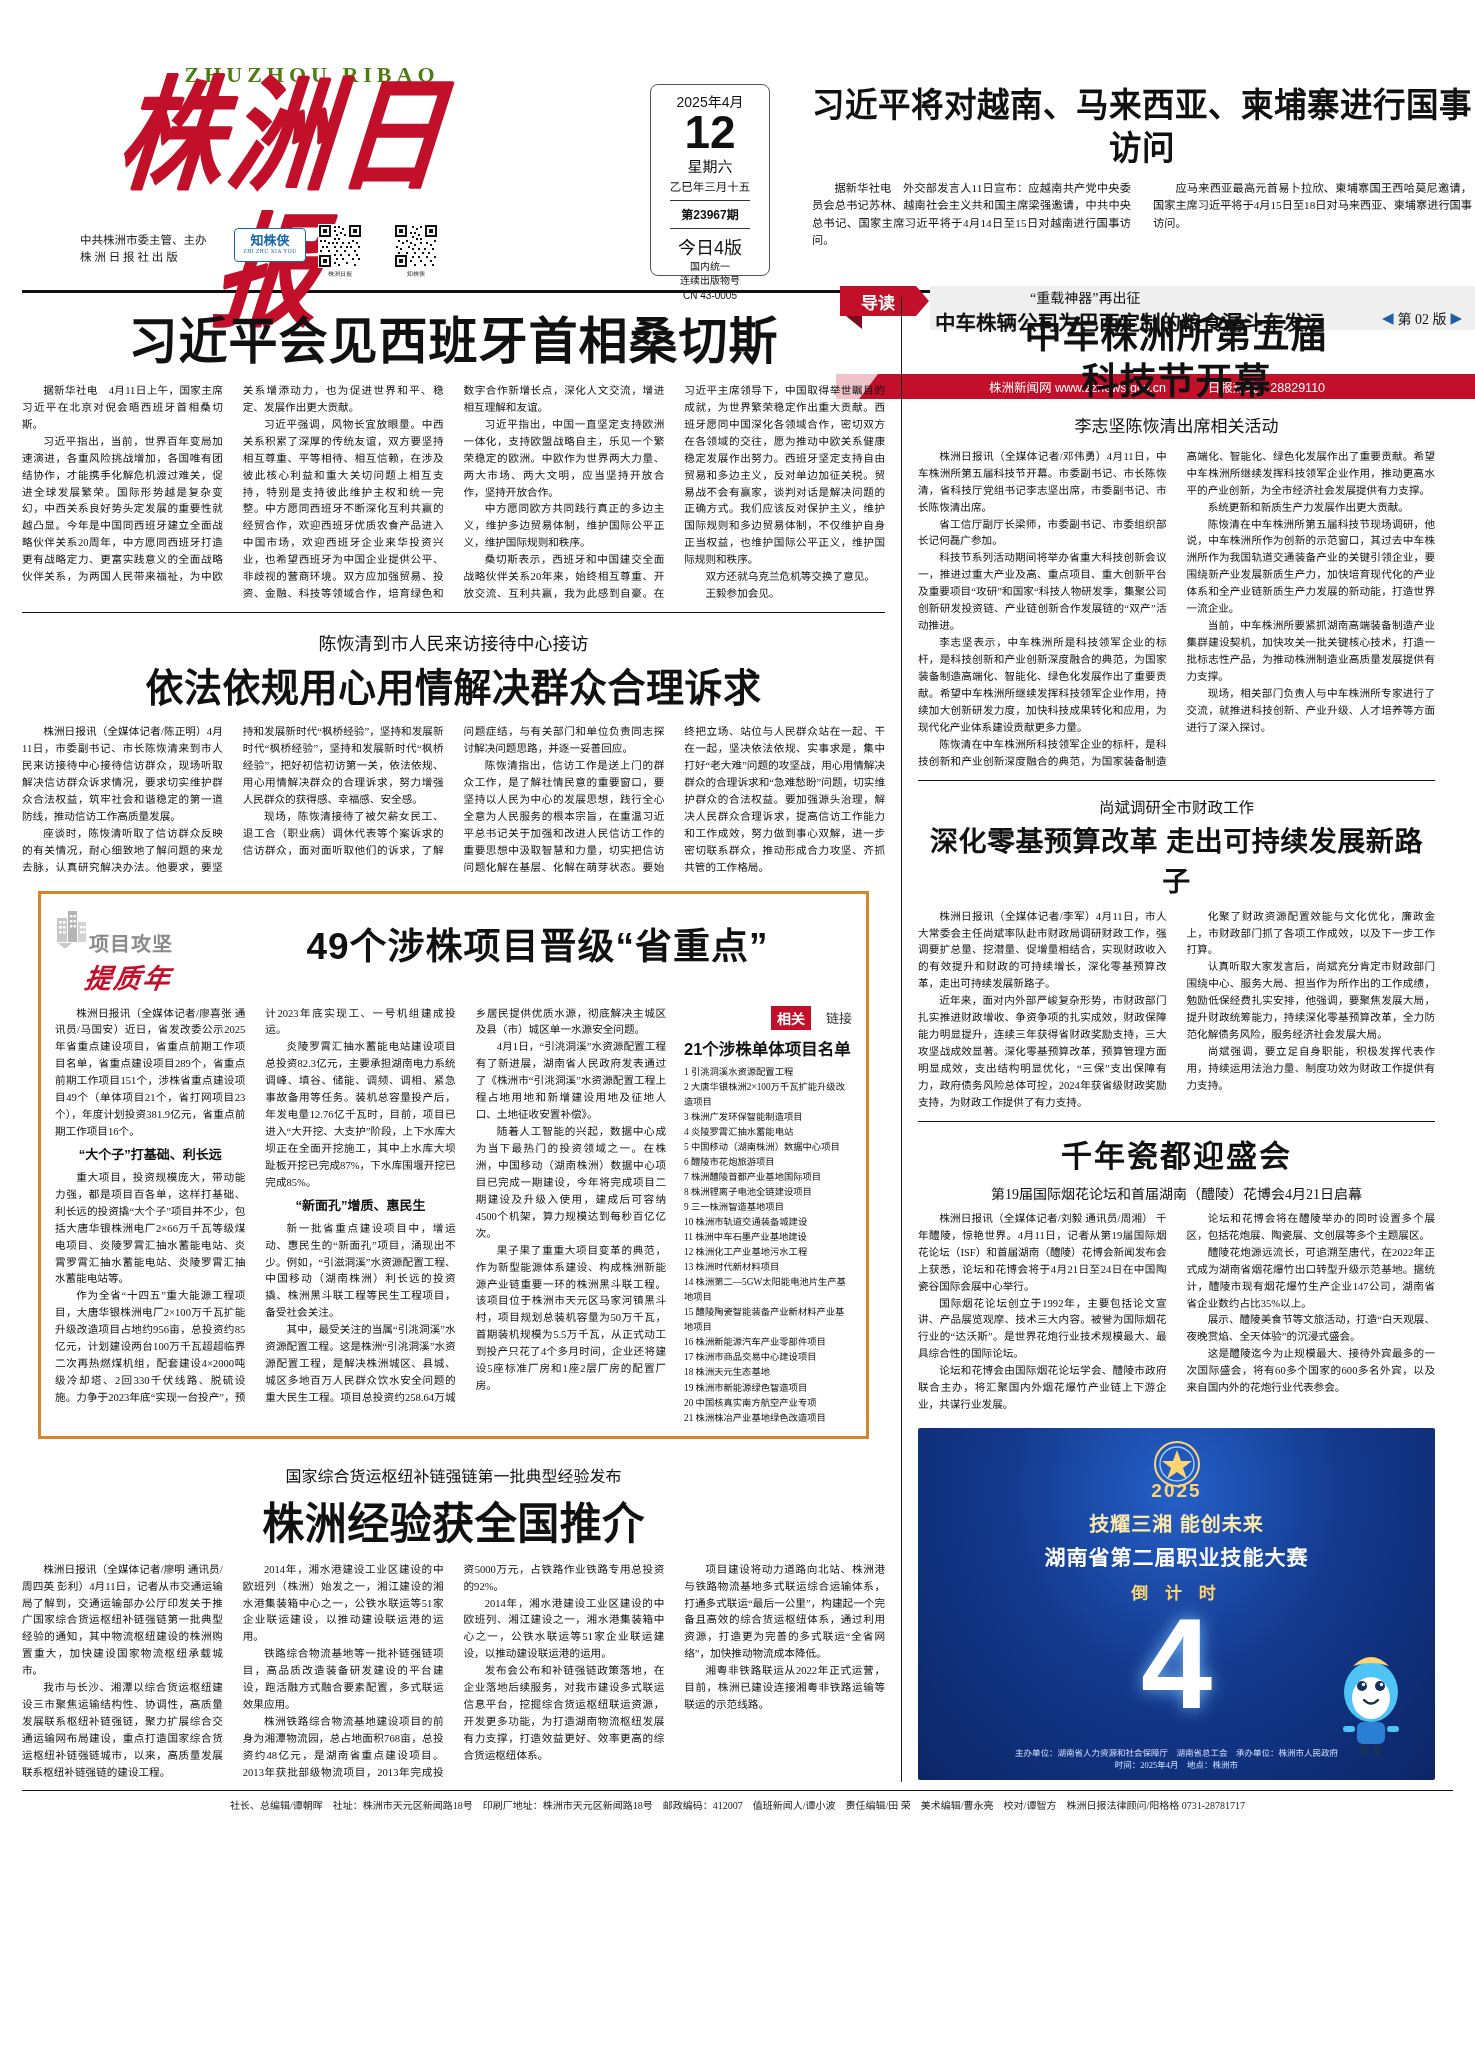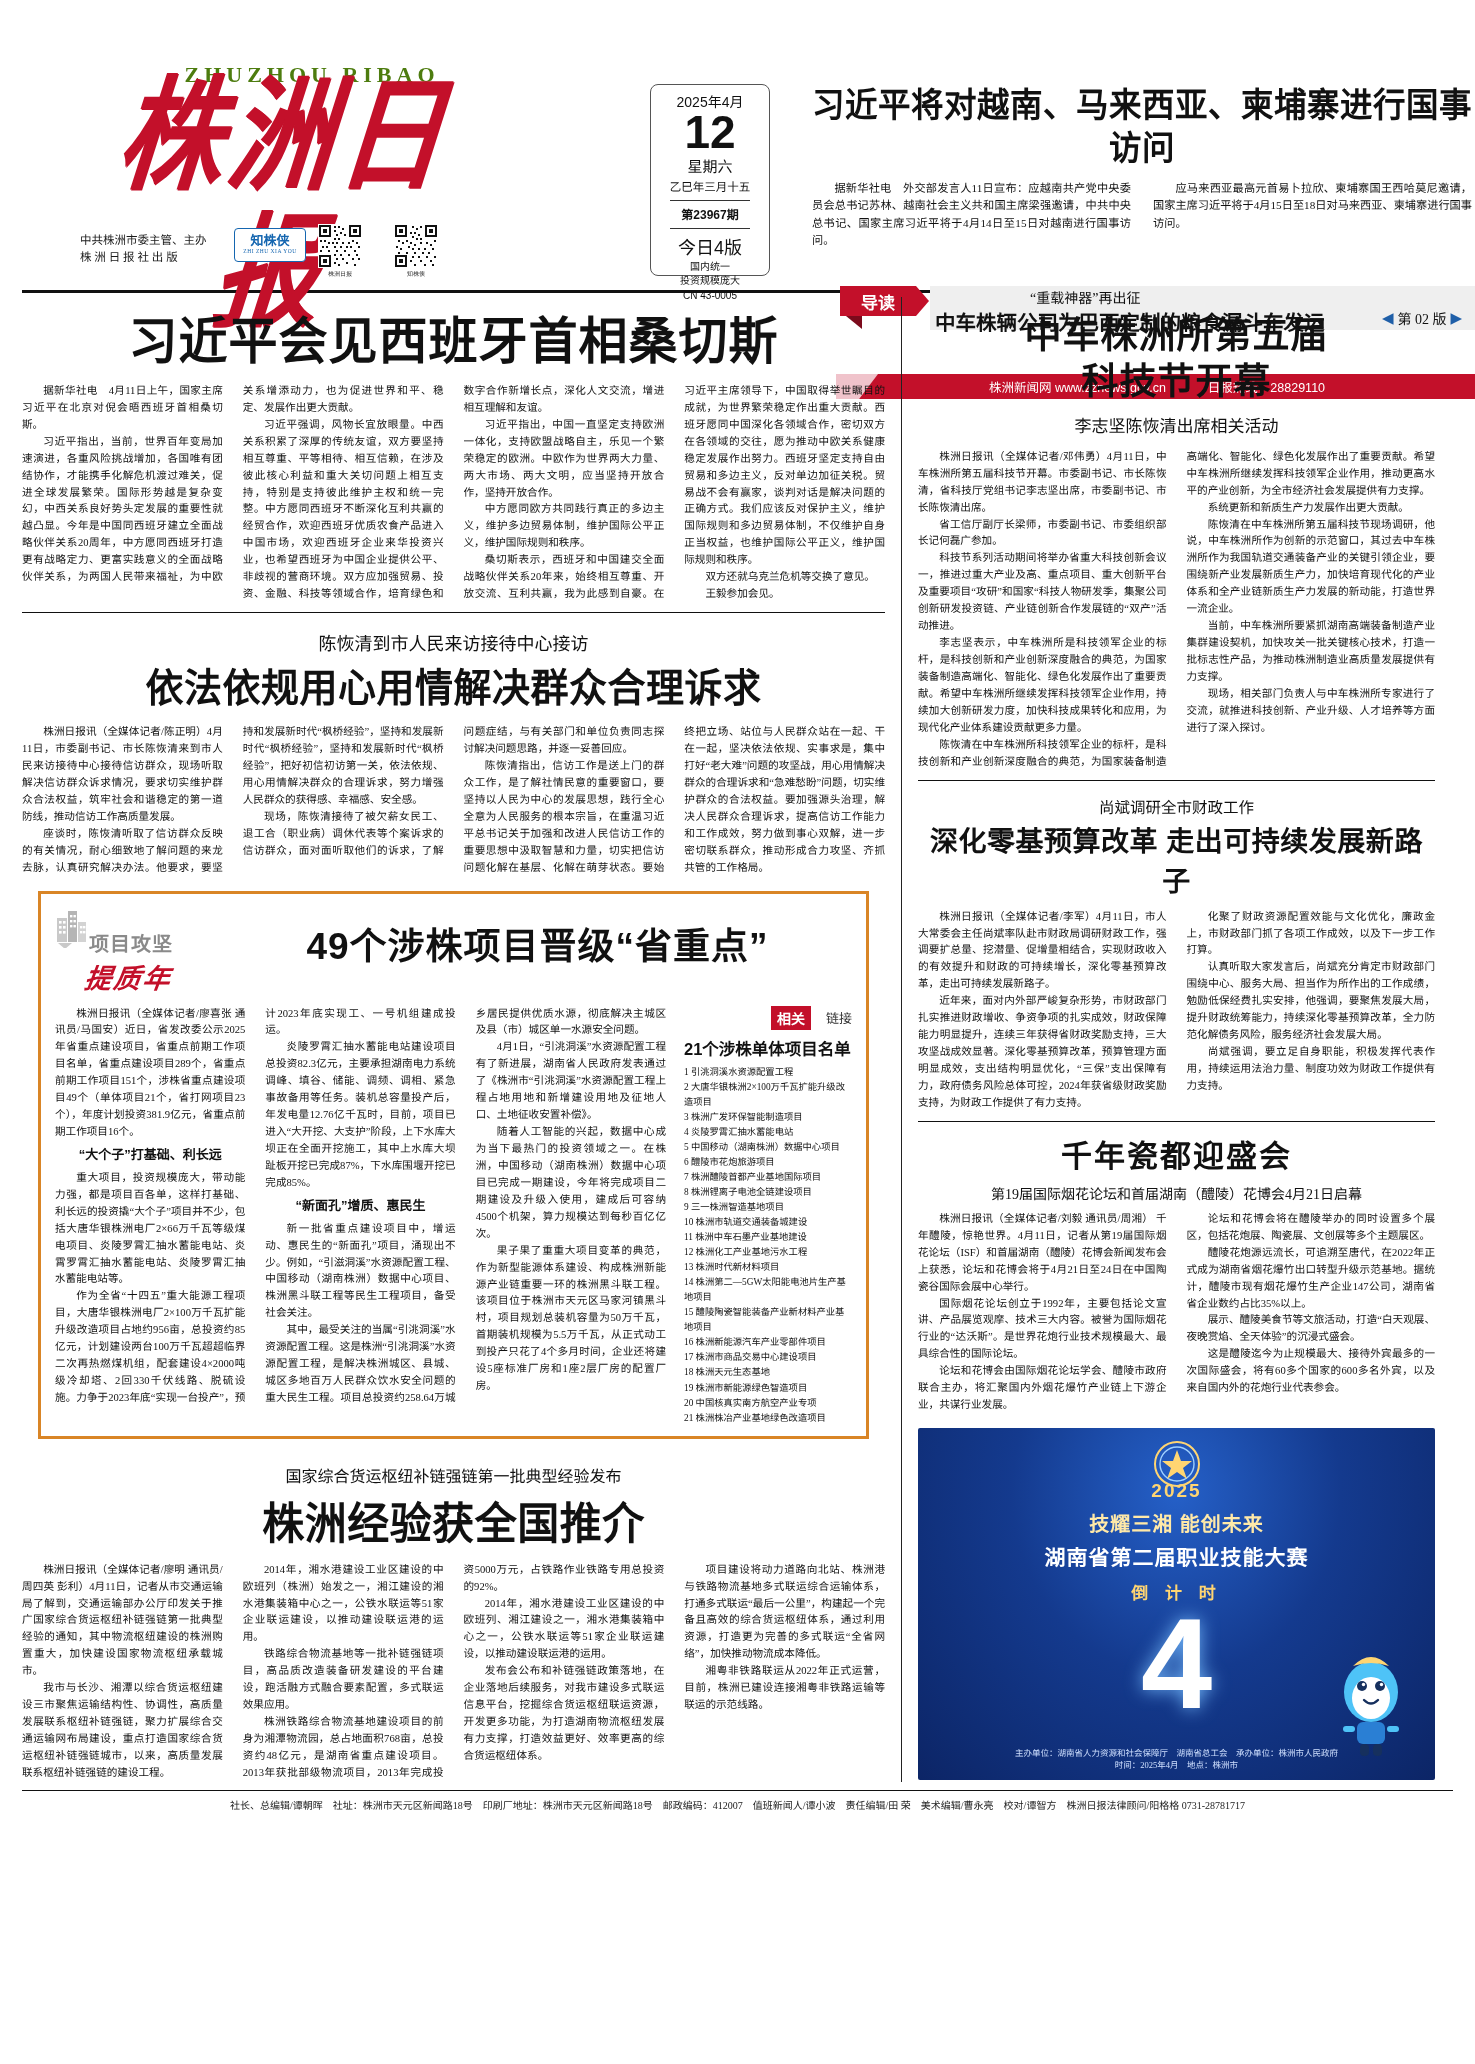--- a/index.html
+++ b/index.html
@@ -324,21 +324,21 @@
     <div class="datebox">
       <div class="d1">2025年4月</div>
       <div class="dbig">12</div>
       <div class="d2">星期六</div>
       <div class="d3">乙巳年三月十五</div>
       <div class="hr"></div>
       <div class="d4">第23967期</div>
       <div class="hr"></div>
       <div class="d5">今日4版</div>
       <div class="d6">国内统一</div>
-      <div class="d6">投资规模庞大</div>
+      <div class="d6">连续出版物号</div>
       <div class="d6">CN 43-0005</div>
     </div>
 
     <div class="toplead">
       <h1>习近平将对越南、马来西亚、柬埔寨进行国事访问</h1>
       <div class="body">
         <p class="first">据新华社电　外交部发言人11日宣布：应越南共产党中央委员会总书记苏林、越南社会主义共和国主席梁强邀请，中共中央总书记、国家主席习近平将于4月14日至15日对越南进行国事访问。</p>
         <p>应马来西亚最高元首易卜拉欣、柬埔寨国王西哈莫尼邀请，国家主席习近平将于4月15日至18日对马来西亚、柬埔寨进行国事访问。</p>
       </div>
     </div>
@@ -428,21 +428,21 @@
           </div>
 
           <div class="boxed-cols">
             <div class="boxed-left art-body c3">
               <p>株洲日报讯（全媒体记者/廖喜张 通讯员/马国安）近日，省发改委公示2025年省重点建设项目，省重点前期工作项目名单，省重点建设项目289个，省重点前期工作项目151个，涉株省重点建设项目49个（单体项目21个，省打网项目23个），年度计划投资381.9亿元，省重点前期工作项目16个。</p>
               <p style="text-indent:0;text-align:center;font-weight:700;font-family:'Liberation Sans',sans-serif;font-size:13px;margin:4px 0;">“大个子”打基础、利长远</p>
               <p>重大项目，投资规模庞大，带动能力强，都是项目百各单，这样打基础、利长远的投资撬“大个子”项目并不少，包括大唐华银株洲电厂2×66万千瓦等级煤电项目、炎陵罗霄汇抽水蓄能电站、炎霄罗霄汇抽水蓄能电站、炎陵罗霄汇抽水蓄能电站等。</p>
               <p>作为全省“十四五”重大能源工程项目，大唐华银株洲电厂2×100万千瓦扩能升级改造项目占地约956亩，总投资约85亿元，计划建设两台100万千瓦超超临界二次再热燃煤机组，配套建设4×2000吨级冷却塔、2回330千伏线路、脱硫设施。力争于2023年底“实现一台投产”，预计2023年底实现工、一号机组建成投运。</p>
               <p>炎陵罗霄汇抽水蓄能电站建设项目总投资82.3亿元，主要承担湖南电力系统调峰、填谷、储能、调频、调相、紧急事故备用等任务。装机总容量投产后，年发电量12.76亿千瓦时，目前，项目已进入“大开挖、大支护”阶段，上下水库大坝正在全面开挖施工，其中上水库大坝趾板开挖已完成87%，下水库围堰开挖已完成85%。</p>
               <p style="text-indent:0;text-align:center;font-weight:700;font-family:'Liberation Sans',sans-serif;font-size:13px;margin:4px 0;">“新面孔”增质、惠民生</p>
-              <p>新一批省重点建设项目中，增运动、惠民生的“新面孔”项目，涌现出不少。例如，“引滋洞溪”水资源配置工程、中国移动（湖南株洲）数据中心项目、株洲黑斗联工程等民生工程项目，备受社会关注。</p>
+              <p>新一批省重点建设项目中，增运动、惠民生的“新面孔”项目，涌现出不少。例如，“引滋洞溪”水资源配置工程、中国移动（湖南株洲）利长远的投资撬、株洲黑斗联工程等民生工程项目，备受社会关注。</p>
               <p>其中，最受关注的当属“引洮洞溪”水资源配置工程。这是株洲“引洮洞溪”水资源配置工程，是解决株洲城区、县城、城区多地百万人民群众饮水安全问题的重大民生工程。项目总投资约258.64万城乡居民提供优质水源，彻底解决主城区及县（市）城区单一水源安全问题。</p>
               <p>4月1日，“引洮洞溪”水资源配置工程有了新进展，湖南省人民政府发表通过了《株洲市“引洮洞溪”水资源配置工程上程占地用地和新增建设用地及征地人口、土地征收安置补偿》。</p>
               <p>随着人工智能的兴起，数据中心成为当下最热门的投资领域之一。在株洲，中国移动（湖南株洲）数据中心项目已完成一期建设，今年将完成项目二期建设及升级入使用，建成后可容纳4500个机架，算力规模达到每秒百亿亿次。</p>
               <p>果子果了重重大项目变革的典范，作为新型能源体系建设、构成株洲新能源产业链重要一环的株洲黑斗联工程。该项目位于株洲市天元区马家河镇黑斗村，项目规划总装机容量为50万千瓦，首期装机规模为5.5万千瓦，从正式动工到投产只花了4个多月时间，企业还将建设5座标准厂房和1座2层厂房的配置厂房。</p>
             </div>
 
             <div class="boxed-right">
               <div class="xiangguan">
                 <span class="xg-tag">相关</span>
                 <span class="xg-txt">链接</span>

